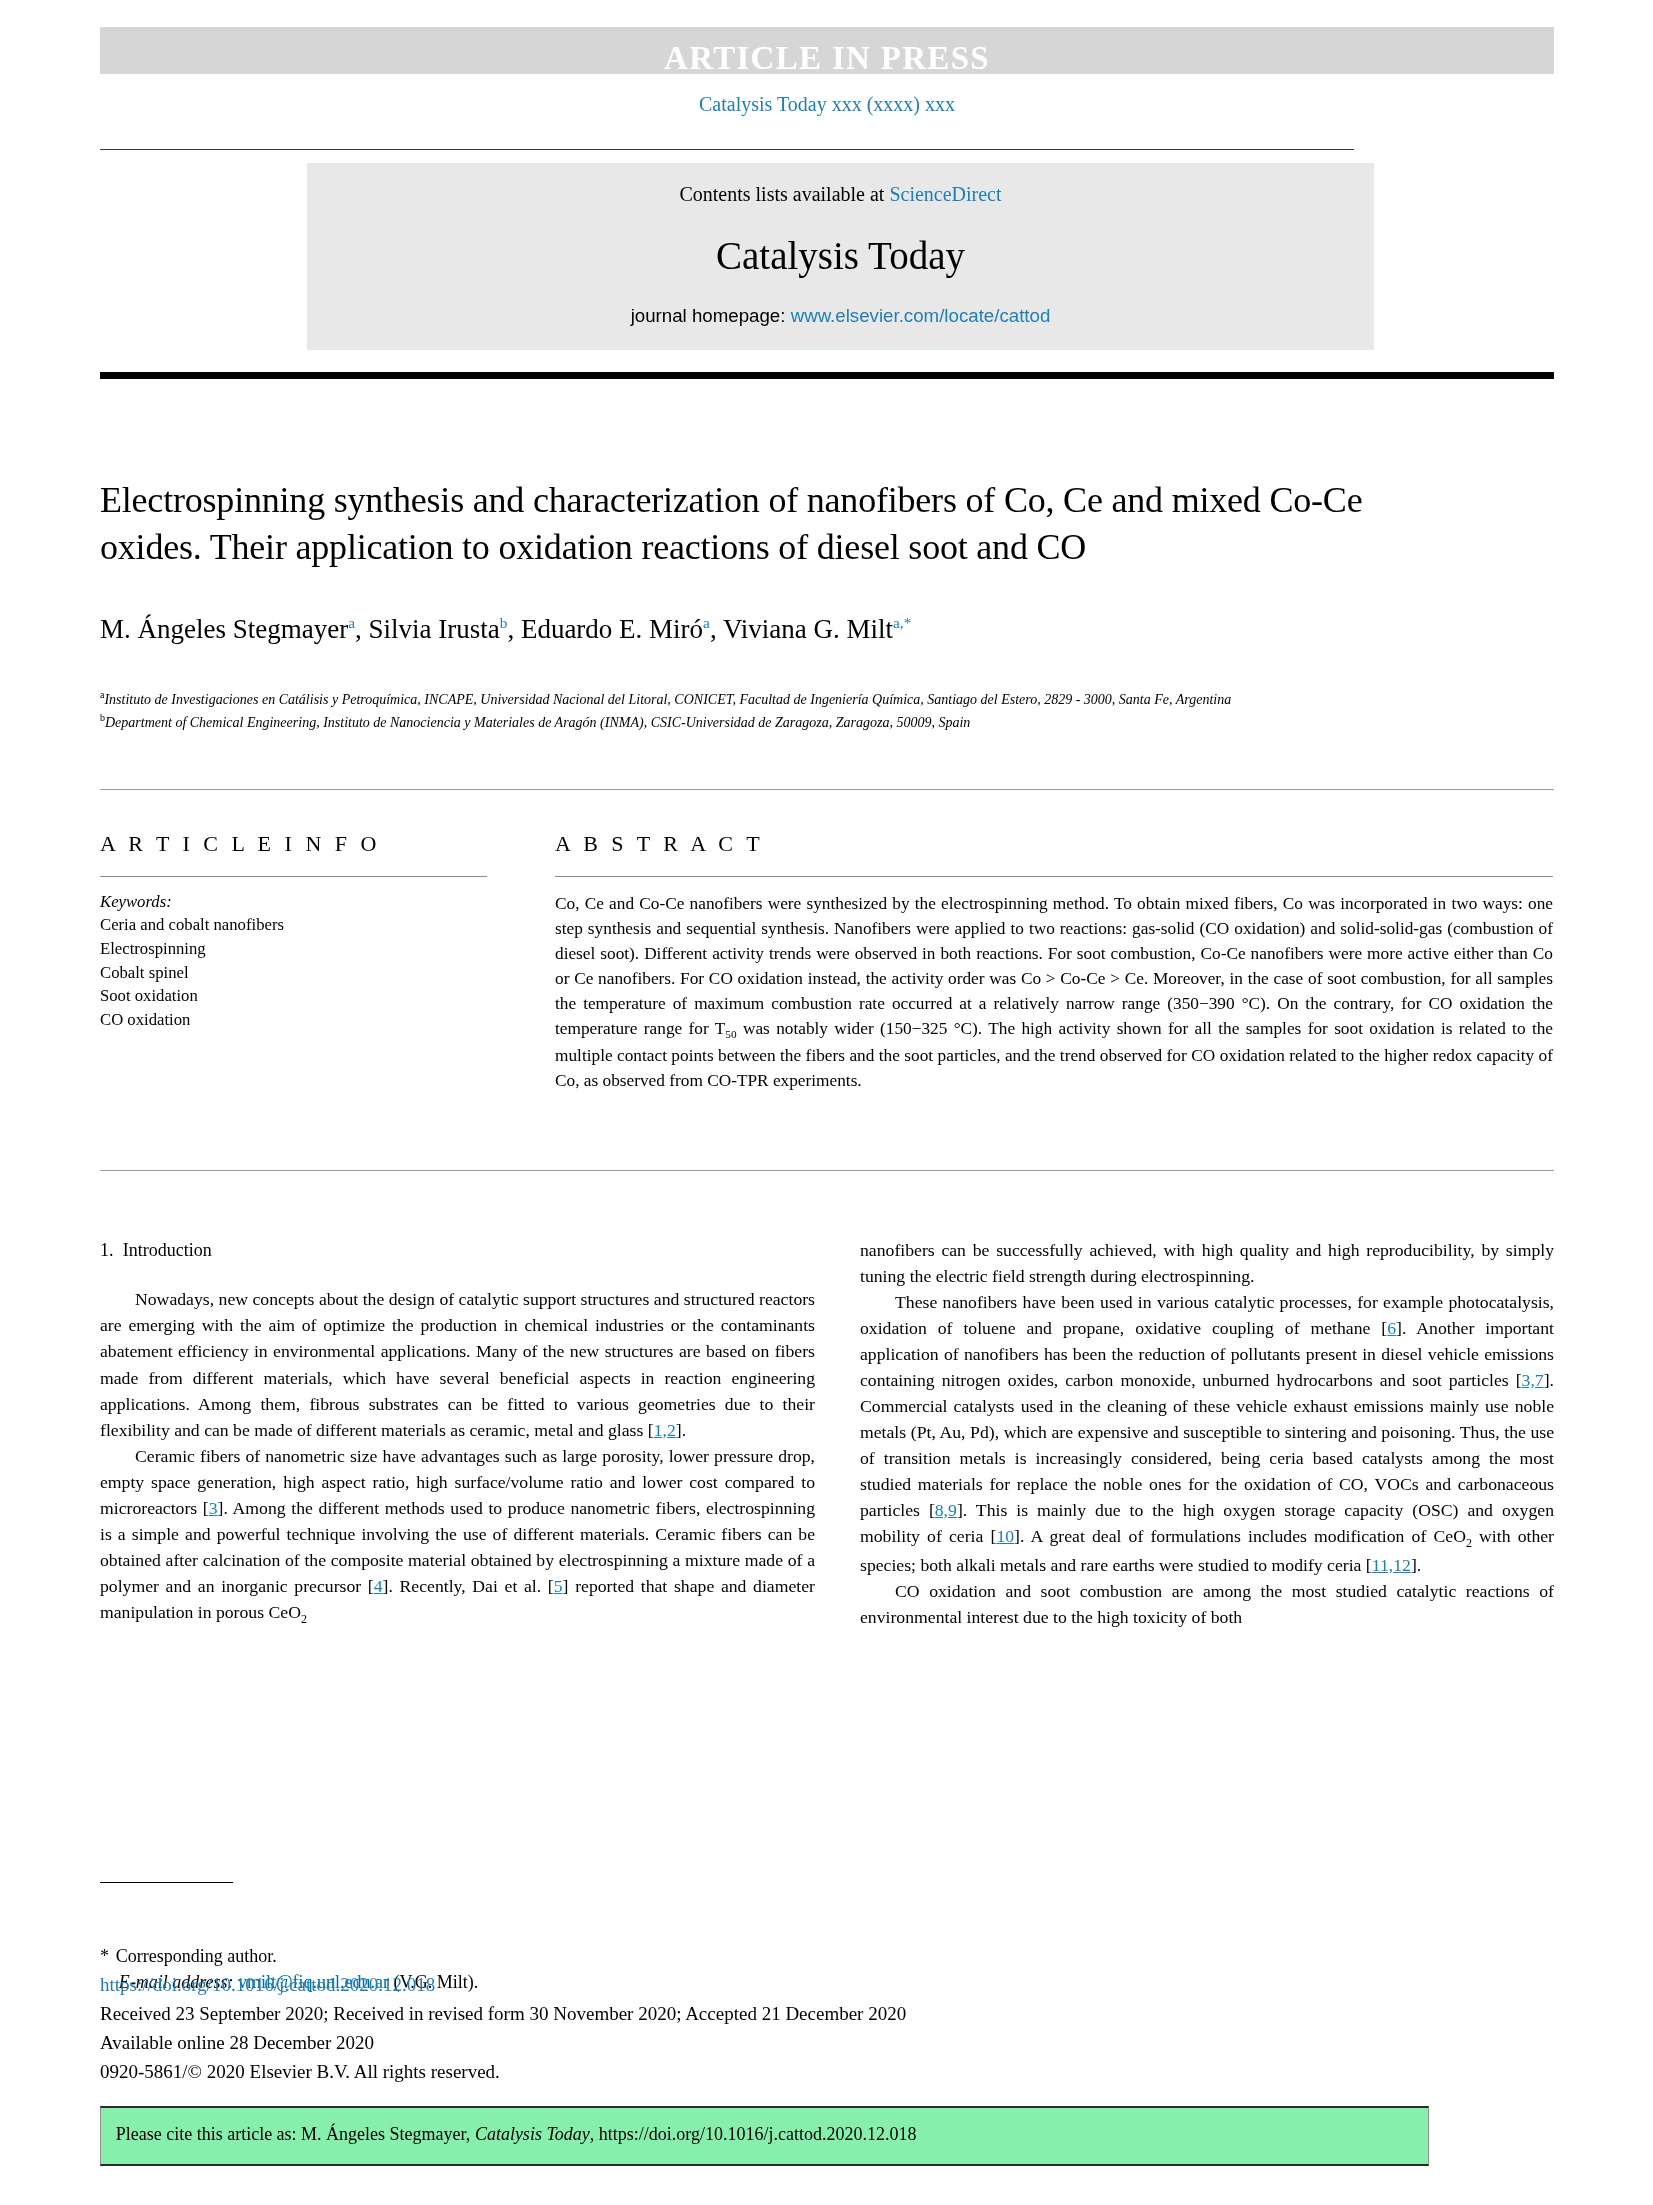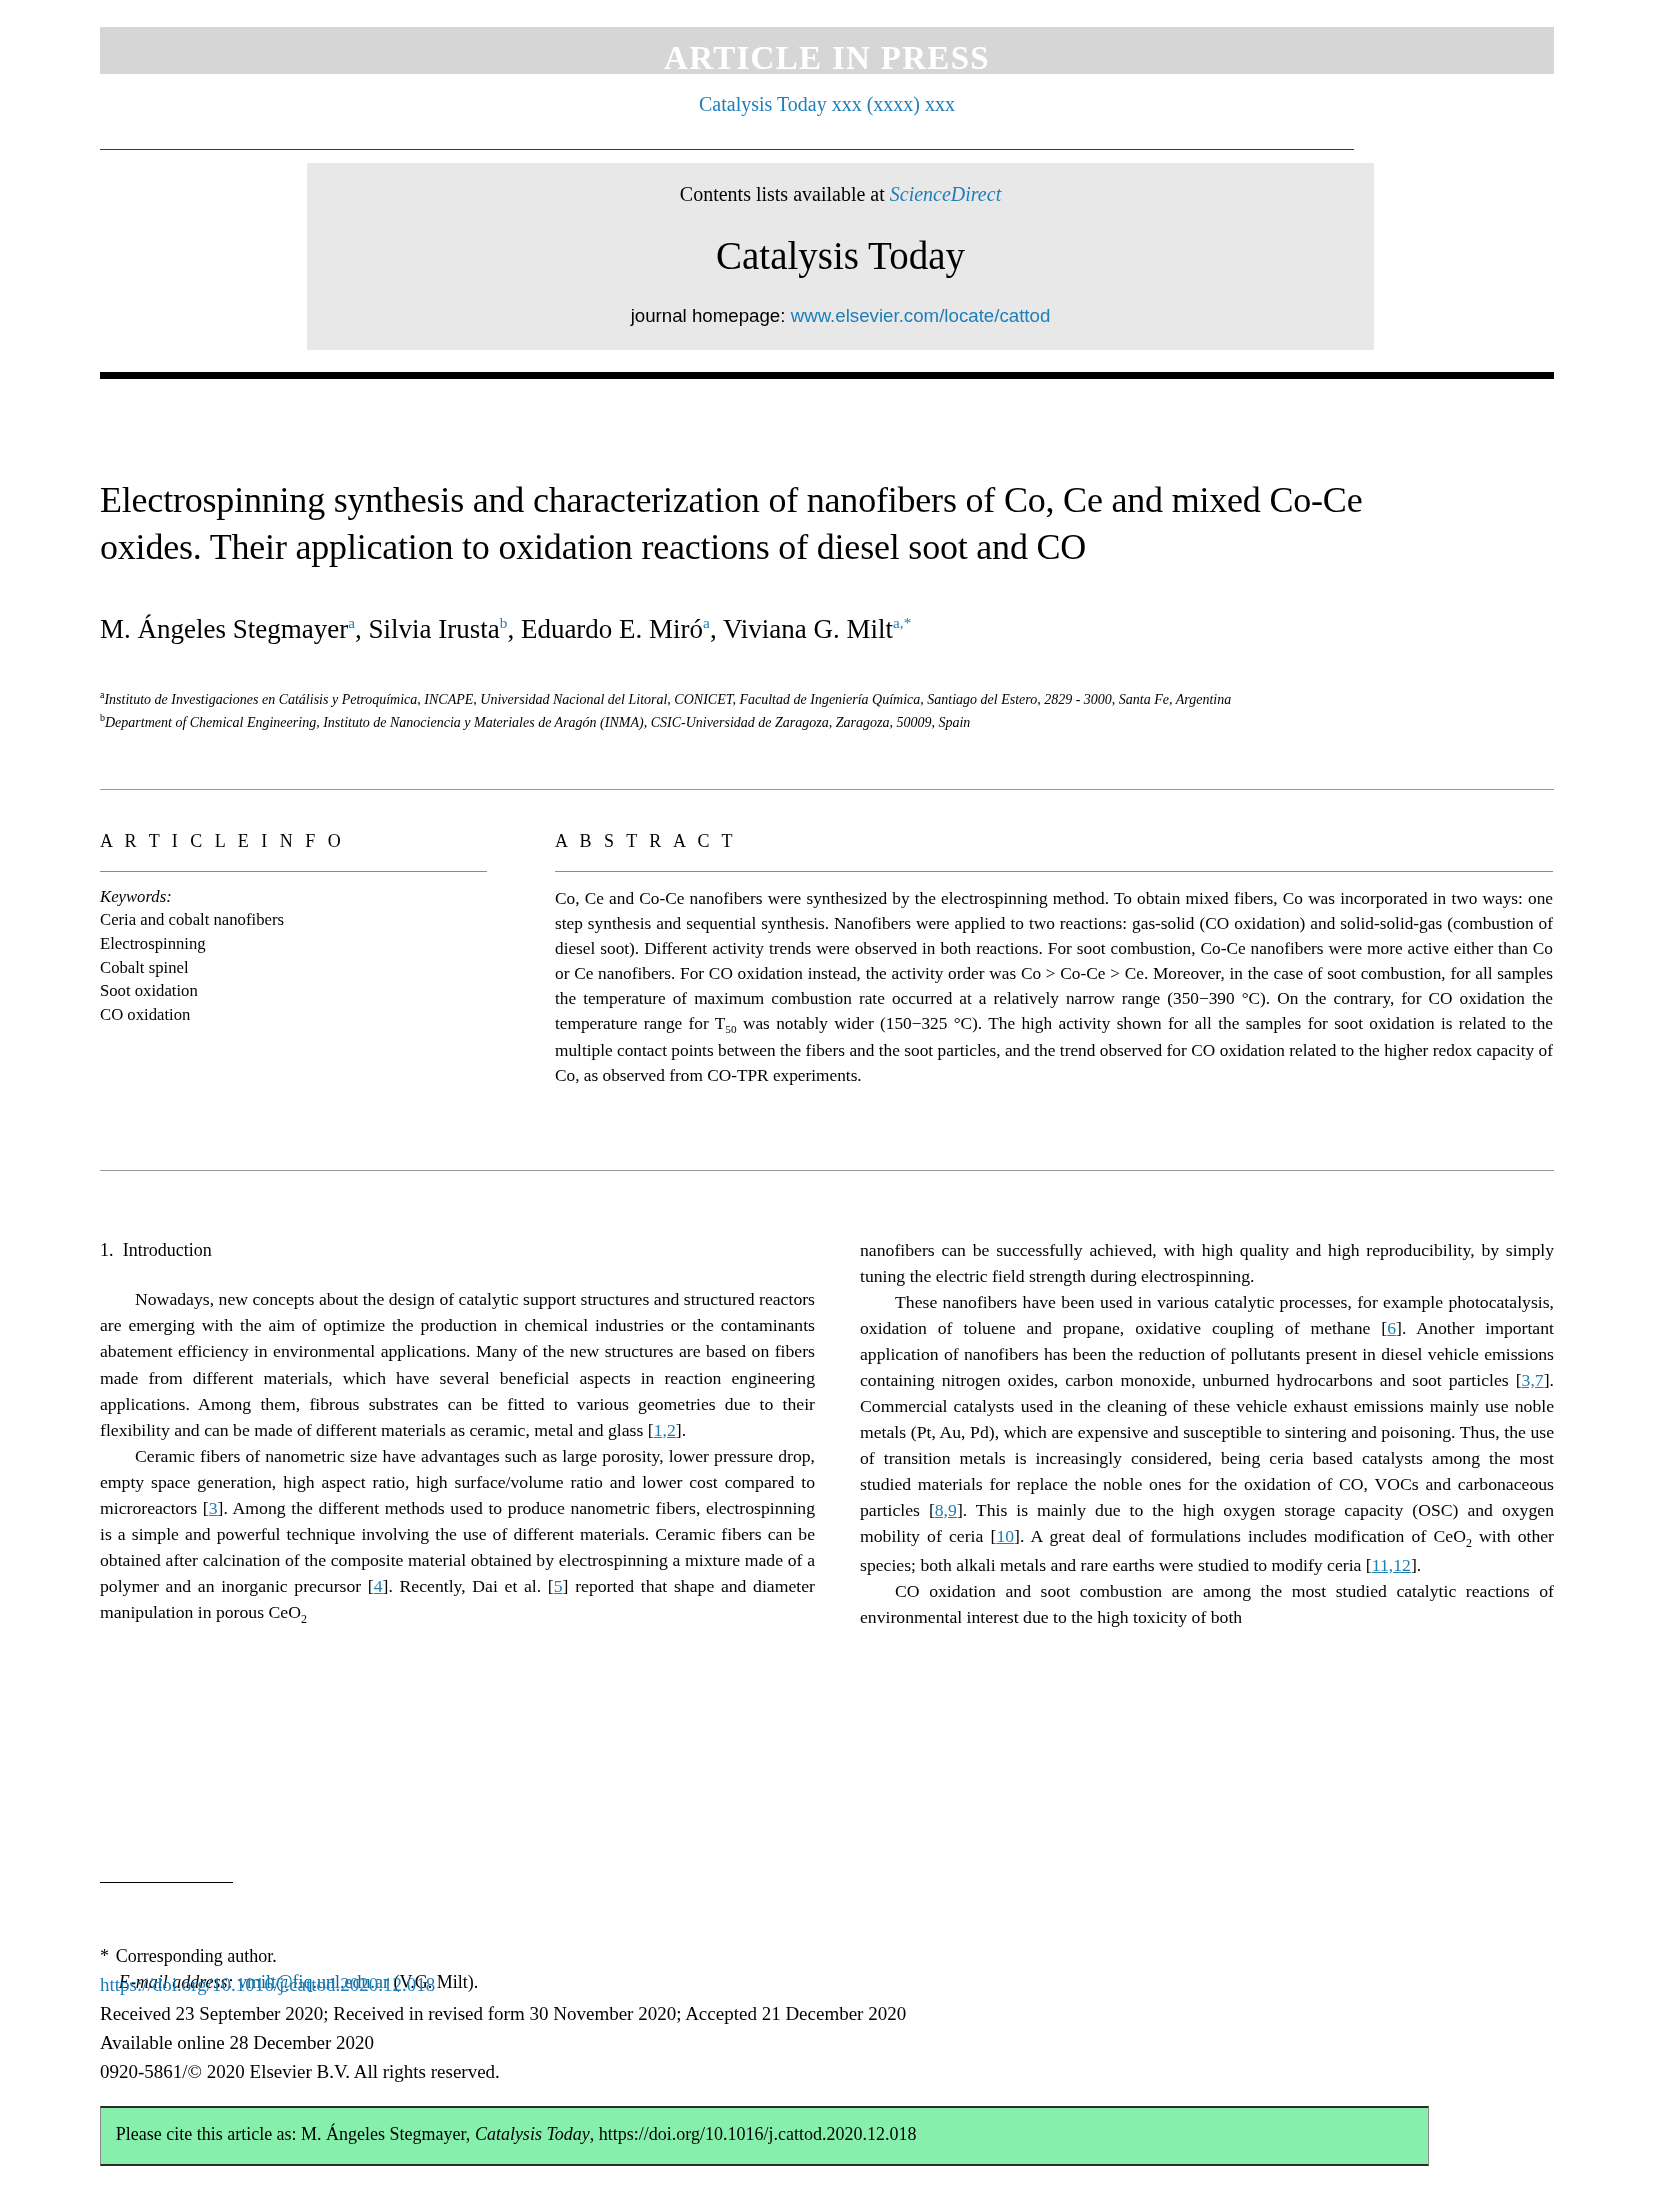--- a/index.html
+++ b/index.html
@@ -73,21 +73,21 @@
     height: 187px;
     background: #e8e8e8;
   }
   .masthead .contents {
     position: absolute;
     top: 20px;
     width: 100%;
     text-align: center;
     font-size: 20px;
   }
-  .masthead .contents a { color: #1d7eb8; text-decoration: none; font-style: italic; }
+  .masthead .contents a { color: #1d7eb8; text-decoration: none; }
   .masthead .journal-name {
     position: absolute;
     top: 70px;
     width: 100%;
     text-align: center;
     font-size: 39px;
   }
   .masthead .homepage {
     position: absolute;
     top: 142px;
@@ -153,21 +153,21 @@
   }
 
   
   .info-col {
     position: absolute;
     left: 100px;
     top: 831px;
     width: 413px;
   }
   .col-head {
-    font-size: 18px;
+    font-size: 22px;
     letter-spacing: 4px;
   }
   .info-col .rule-under {
     margin-top: 18.7px;
     width: 387px;
     height: 0.7px;
     background: #8a8a8a;
   }
   .kw-block {
     margin-top: 13.3px;

